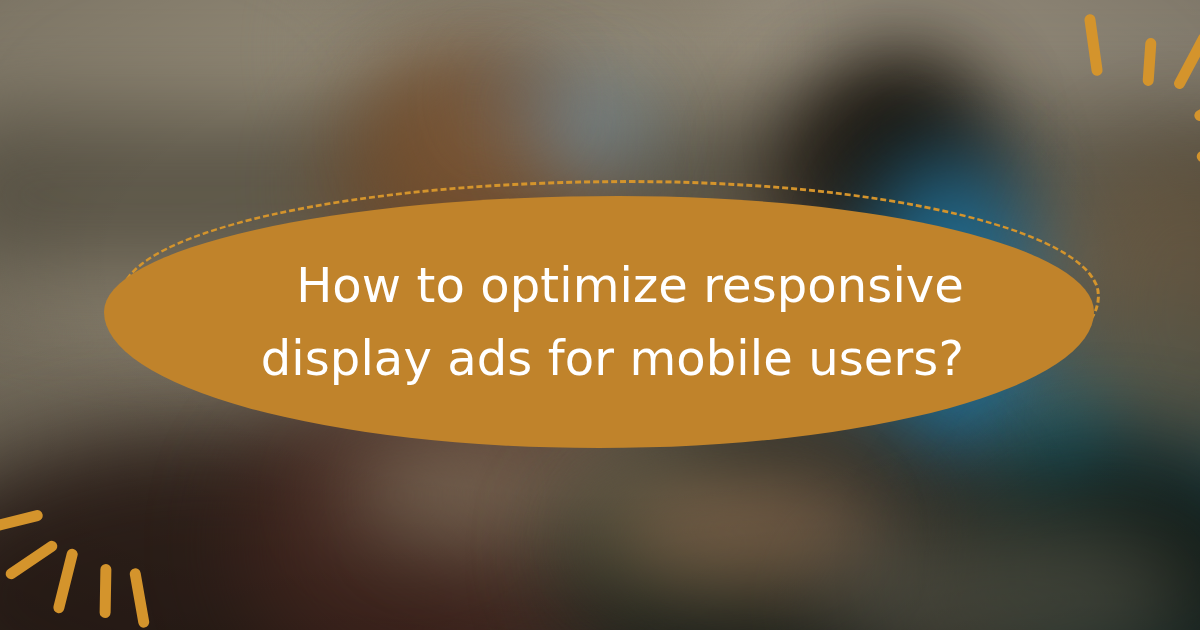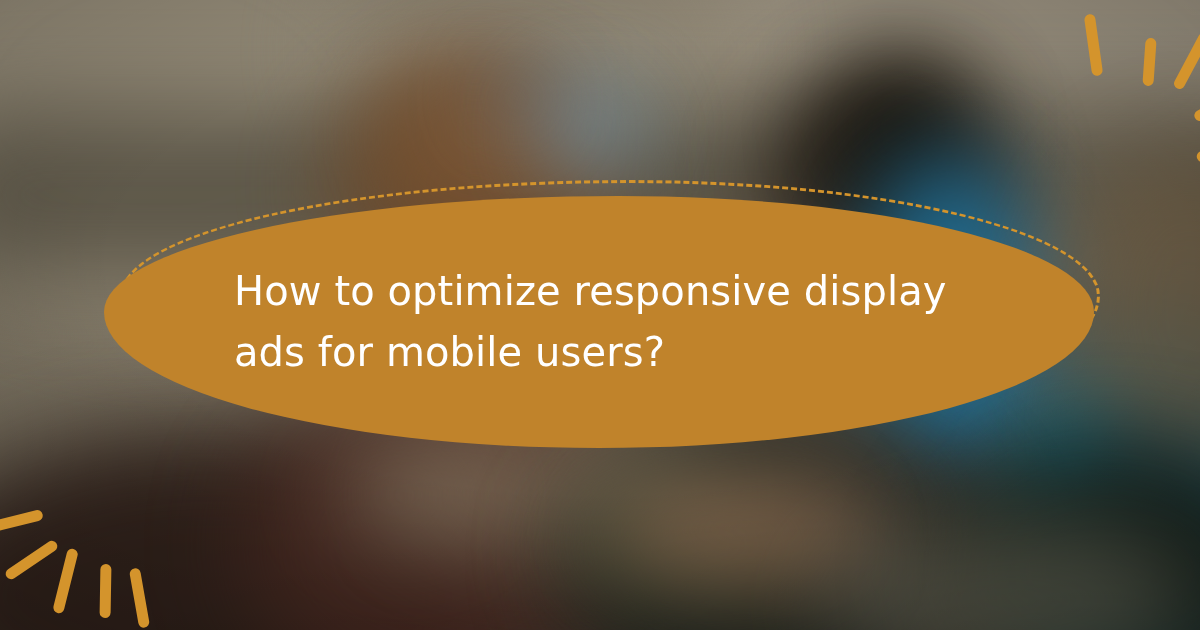--- a/index.html
+++ b/index.html
@@ -116,24 +116,24 @@
     background: var(--card, #C0832B);
     border-radius: 52% 48% 50% 50% / 46% 46% 54% 54%;
     display: flex;
     align-items: center;
     justify-content: center;
     box-sizing: border-box;
     padding: 0 130px;
   }
   .card-title {
     color: #FFFFFF;
-    font-size: 40px;
+    font-size: 48px;
     line-height: 1.52;
     font-weight: 400;
-    text-align: left;
+    text-align: right;
     letter-spacing: .1px;
     font-family: "DejaVu Sans", sans-serif;
     max-width: 740px;
   }
 </style>
 </head>
 <body>
 
 <div id="canvas">
 

